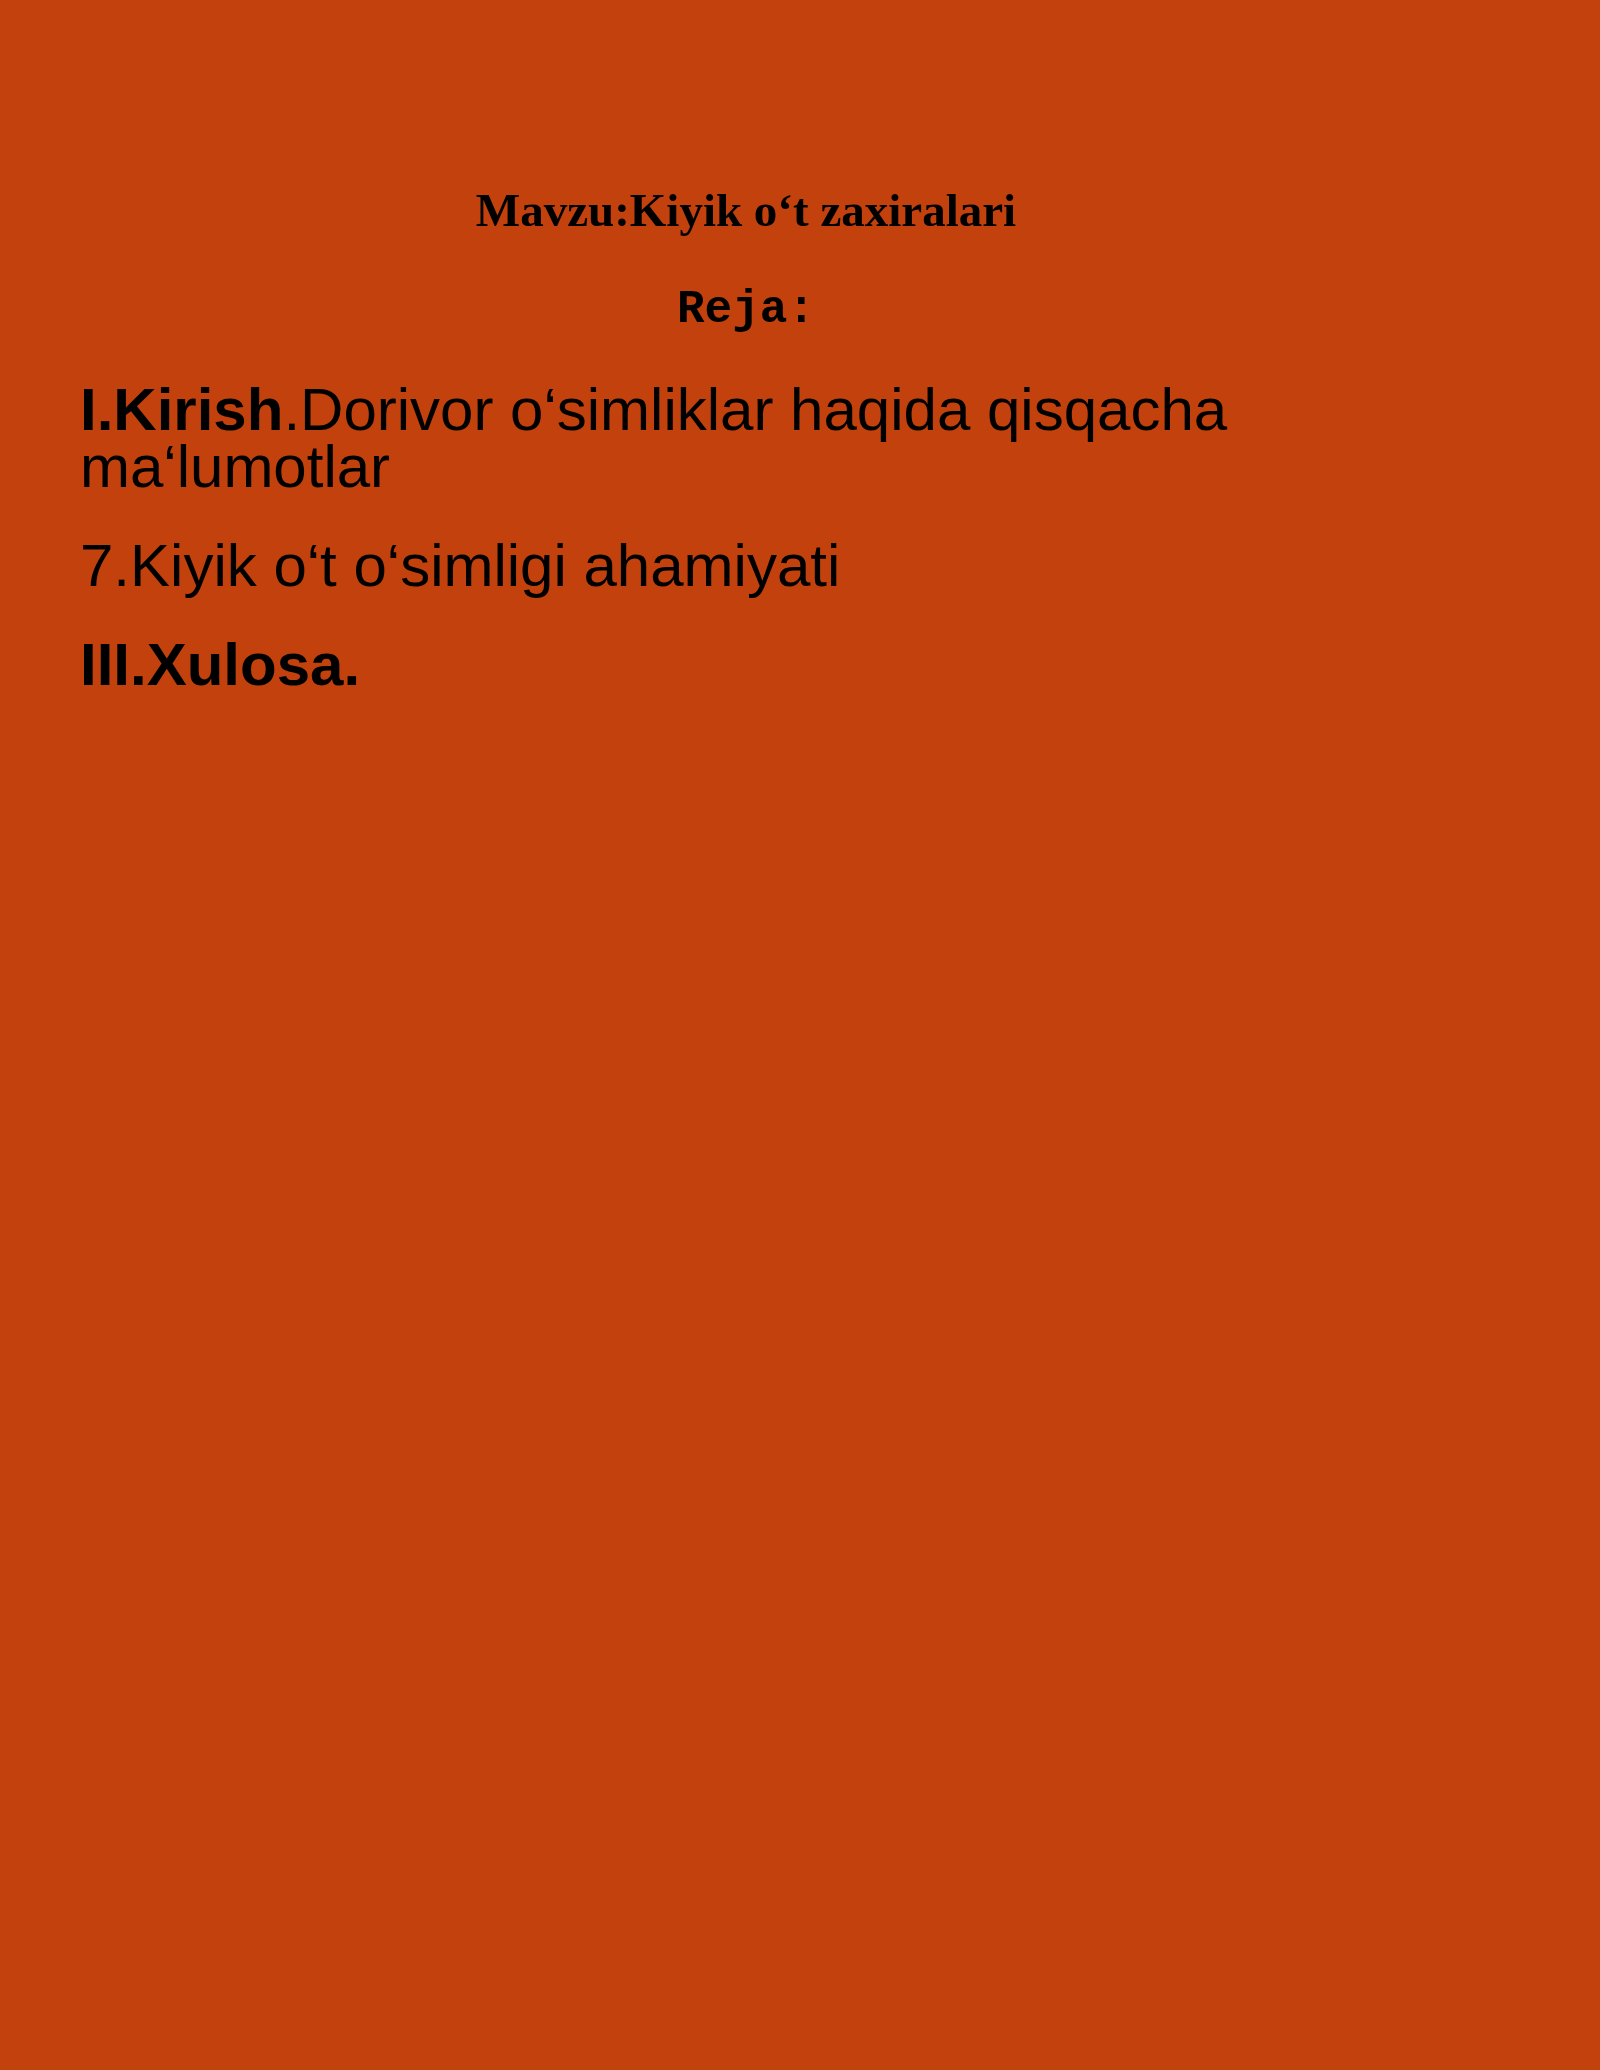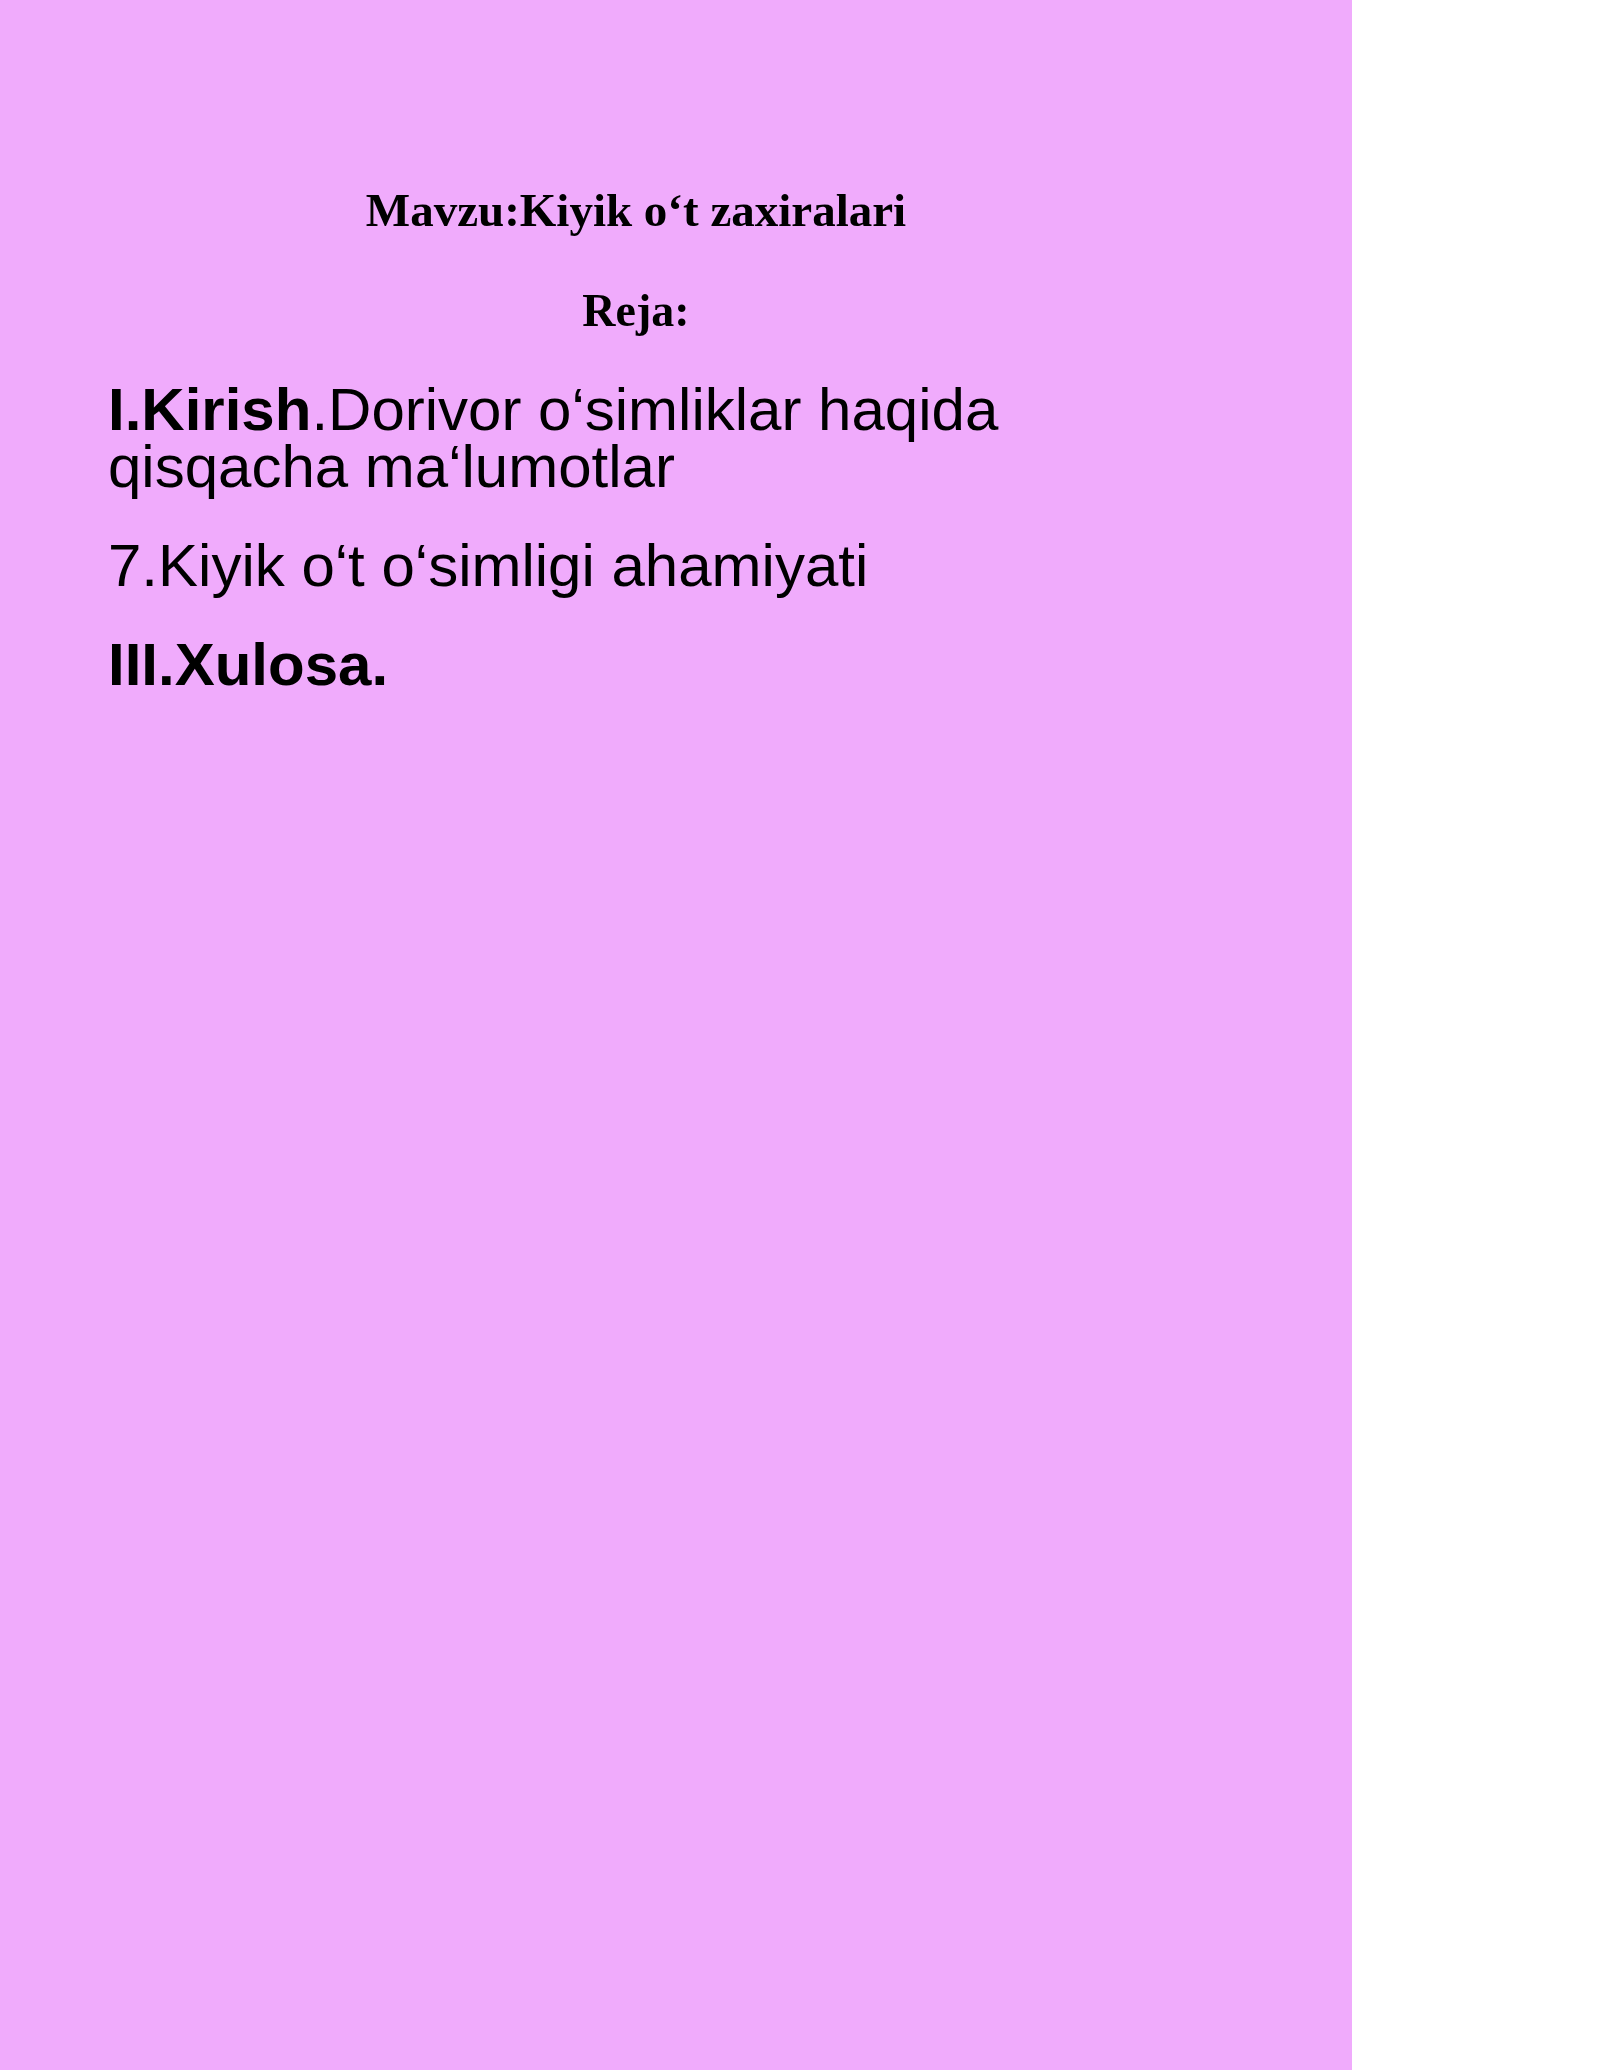--- a/index.html
+++ b/index.html
@@ -2,38 +2,38 @@
 <html><head>
 <meta charset="utf-8">
 <style>
   html, body {
     margin: 0;
     padding: 0;
     background: #ffffff;
   }
   .page {
     position: relative;
-    width: 1352px;
+    width: 1600px;
     height: 2070px;
-    background: #f0abfc;
+    background: #c2410c;
     box-sizing: border-box;
-    padding: 182px 188px 0 108px;
+    padding: 182px 188px 0 80px;
     color: #000000;
     font-family: "Liberation Sans", sans-serif;
   }
   .doc-title {
     font-family: "Liberation Serif", serif;
     font-weight: bold;
     font-size: 47px;
     line-height: 57px;
     text-align: center;
     margin: 0 0 43px 0;
   }
   .doc-heading {
-    font-family: Liberation Serif, serif;
+    font-family: Liberation Mono, monospace;
     font-weight: bold;
     font-size: 46px;
     line-height: 57px;
     text-align: center;
     margin: 0 0 42px 0;
   }
   .outline-line {
     font-size: 60px;
     line-height: 57px;
     margin: 0 0 42px 0;

